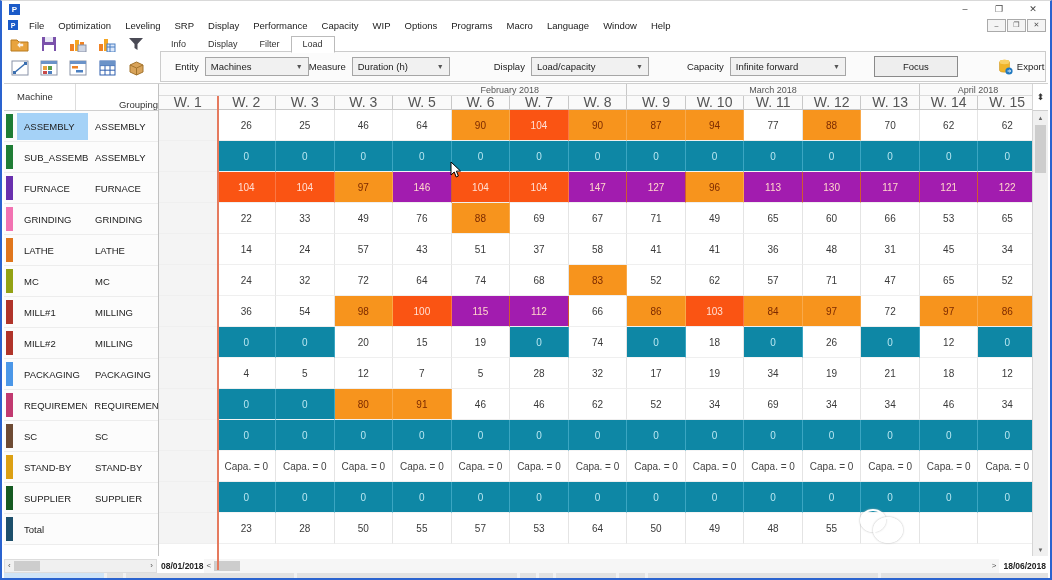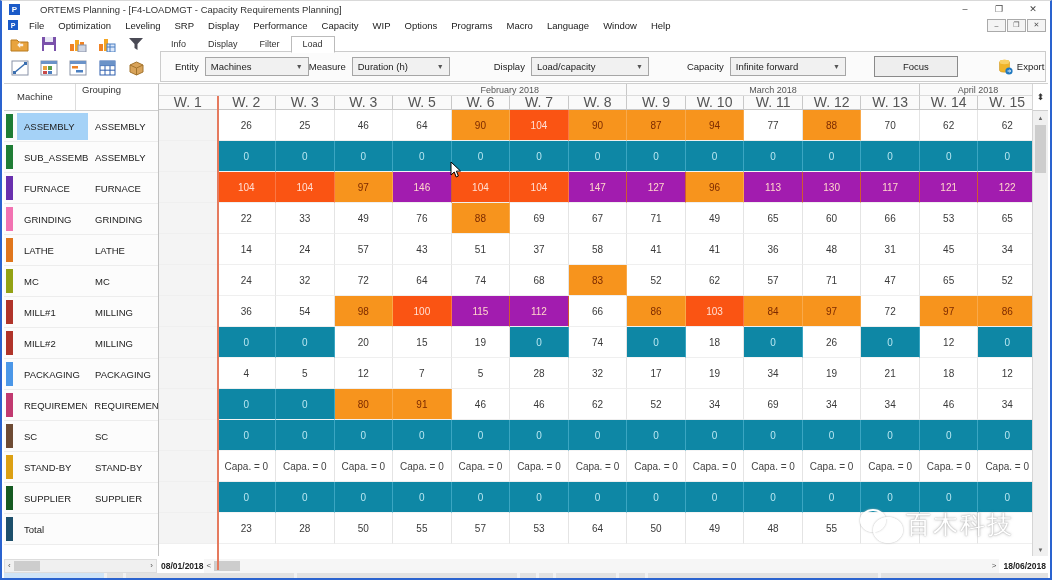--- a/index.html
+++ b/index.html
@@ -32,21 +32,21 @@
     display:flex;align-items:center;font-size:9.5px;color:#222;z-index:2;}
   .dd{display:flex;align-items:center;justify-content:space-between;background:#f1f1f1;border:1px solid #a6a6a6;
     height:17px;padding:0 5px;margin-left:6px;}
   .dd .chev{font-size:7px;color:#555;margin-left:6px;}
   .focus-btn{margin-left:28px;width:82px;height:19px;background:#eee;border:1px solid #8a8a8a;
     display:flex;align-items:center;justify-content:center;font-size:9.5px;}
   .export{margin-left:40px;display:flex;align-items:center;gap:4px;}
   
   .main-frame{position:absolute;left:2px;right:2px;top:82px;bottom:22px;border-top:1px solid #cfcfcf;}
   .left-panel{position:absolute;left:0;top:0;width:154px;bottom:0;background:#fff;border-right:1px solid #c2c2c2;}
-  .lp-header{height:26px;border-bottom:1px solid #cfcfcf;display:flex;font-size:9.5px;color:#333;align-items:flex-start;}
+  .lp-header{height:26px;border-bottom:1px solid #cfcfcf;display:flex;font-size:9.5px;color:#333;align-items:flex-end;gap:37px;}
   .lp-header .h1{width:72px;padding-left:13px;border-right:1px solid #ddd;line-height:26px;height:100%;box-sizing:border-box;}
   .lp-header .h2{padding-left:6px;}
   .lp-row{height:31px;display:flex;align-items:center;border-bottom:1px solid #ededed;background:#fcfcfc;box-sizing:border-box;}
   .chip{width:7px;height:24px;margin-left:2px;flex:0 0 auto;}
   .m-cell{width:71px;height:27px;margin-left:4px;display:flex;align-items:center;padding-left:7px;box-sizing:border-box;
     font-size:9.5px;color:#222;white-space:nowrap;overflow:hidden;}
   .m-cell.sel{background:#a5d2f7;}
   .g-cell{font-size:9.5px;color:#222;padding-left:7px;white-space:nowrap;overflow:hidden;}
   .grid{position:absolute;left:155px;top:0;width:878px;bottom:0;background:#fff;overflow:hidden;}
   .month-row{height:12px;display:flex;background:#fafafa;}
@@ -91,21 +91,20 @@
   .wm-icon .b2{position:absolute;left:13px;top:10px;width:26px;height:22px;border:2px solid #fff;border-radius:50%;background:rgba(255,255,255,.15);box-shadow:0 0 2px #aaa;}
   .cursor{position:absolute;left:448px;top:160px;z-index:10;}
 </style>
 </head>
 <body>
 
 <div class="window">
 
   <div class="titlebar">
     <div class="app-icon">P</div>
-    <div class="title-text">ORTEMS Planning - [F4-LOADMGT - Capacity Requirements Planning]</div>
     <div class="win-controls">
       <div class="win-btn">–</div>
       <div class="win-btn">❐</div>
       <div class="win-btn">✕</div>
     </div>
   </div>
 
   <div class="menubar">
     <div class="menu-sysicon">P</div>
     <div class="menu-items" id="menu-items">
@@ -631,20 +630,19 @@
     <div class="seg" style="width:26px"></div>
     <div class="seg" style="width:230px"></div>
     <div class="seg" style="flex:1"></div>
   </div>
 
   <div class="watermark">
     <div class="wm-icon">
         <div class="b1"></div>
         <div class="b2"></div>
       </div>
-    <div class="wm-text">百木科技</div>
   </div>
 
   <svg class="cursor" width="12" height="18">
     <path d="M1 1 L1 14 L4.2 11 L6.2 16 L8.4 15 L6.4 10.2 L10.5 10 Z" fill="#fff" stroke="#000" stroke-width="1"></path>
   </svg>
 
 </div>
 
 </body></html>

